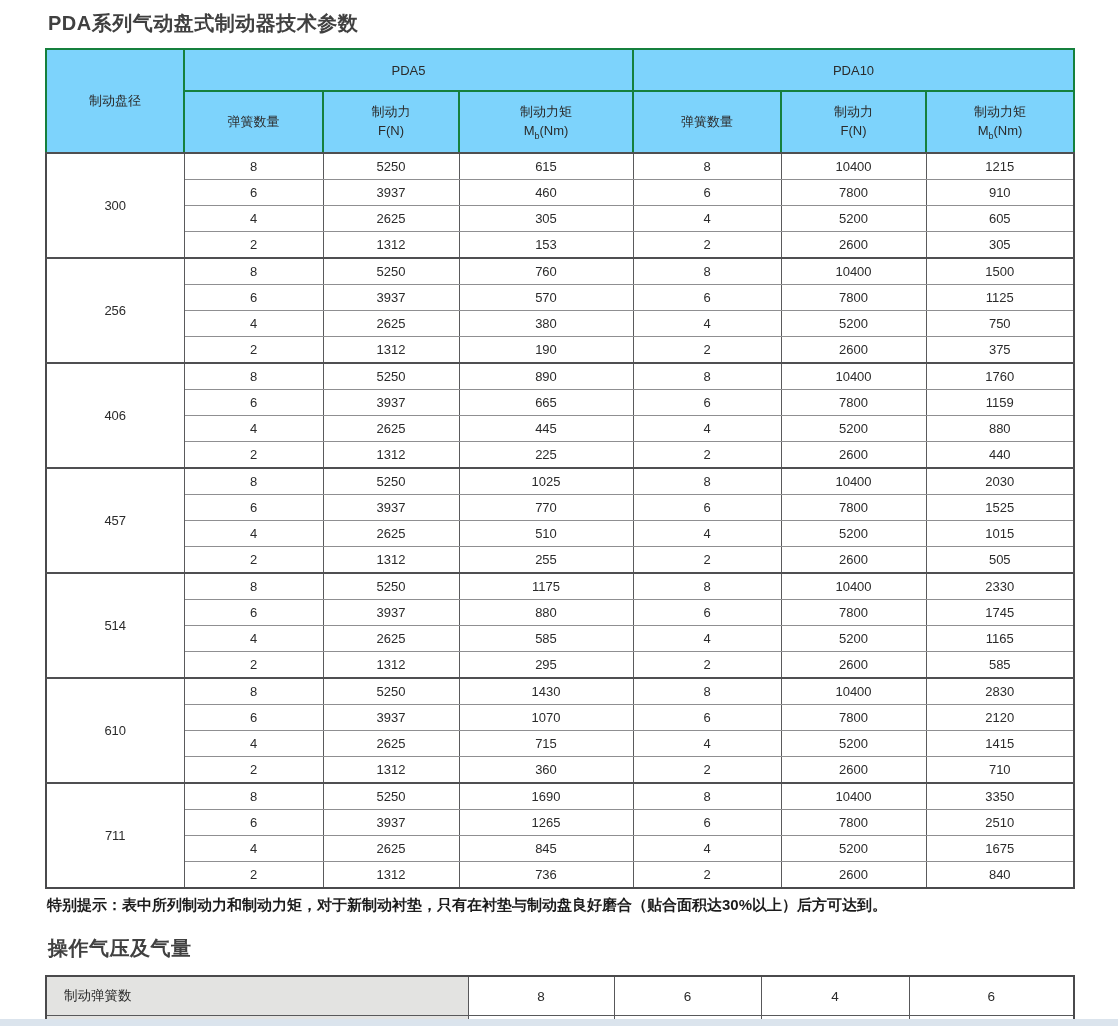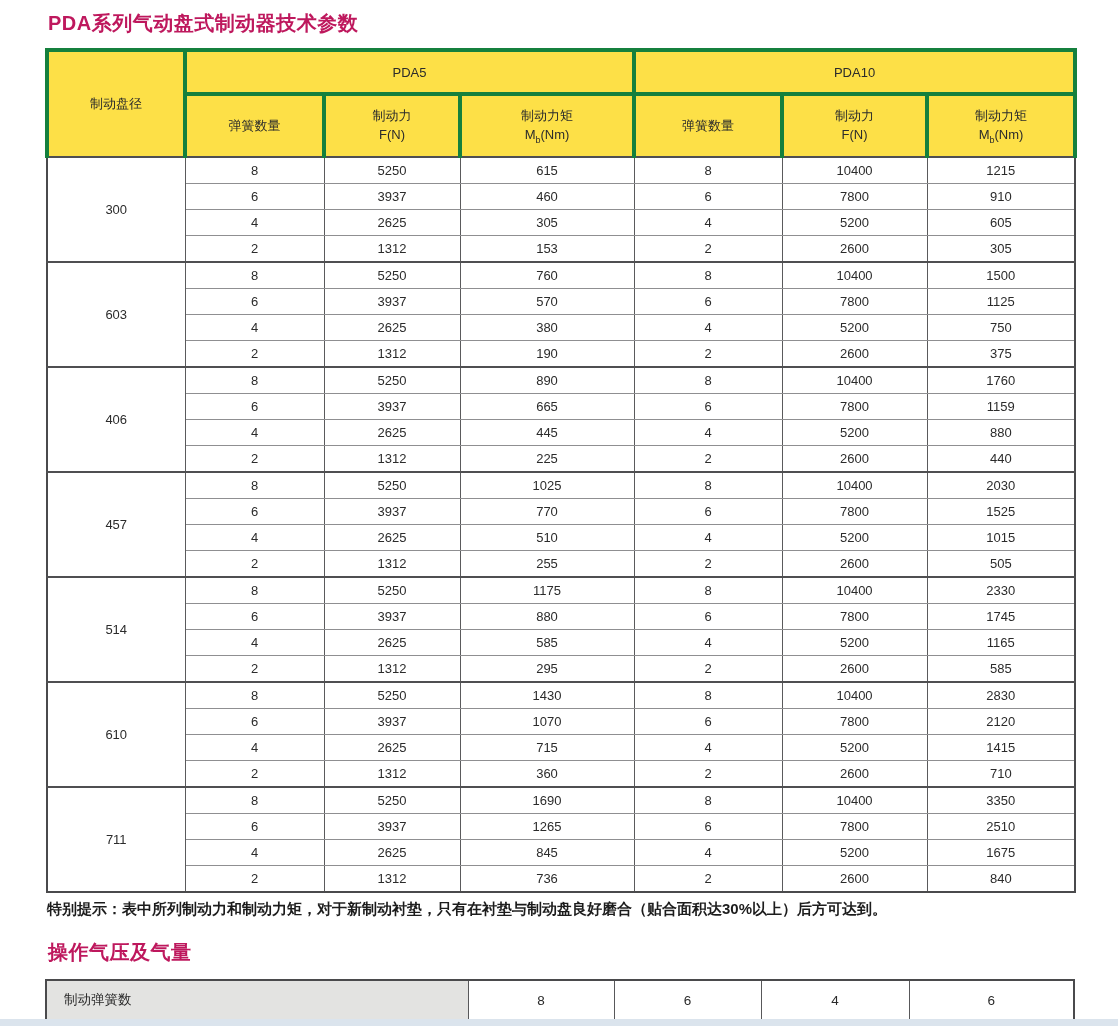--- a/index.html
+++ b/index.html
@@ -14,38 +14,38 @@
     overflow: hidden;
     font-family: "Liberation Sans", "DejaVu Sans", sans-serif;
     color: #2b2b2b;
   }
   .page {
     padding: 10px 0 0 45px;
   }
   .sec-title {
     font-size: 20px;
     font-weight: 700;
-    color: #be185d;
+    color: #404040;
     letter-spacing: 0.5px;
     margin: 0 0 11px 3px;
   }
   table {
     border-collapse: collapse;
     table-layout: fixed;
     width: 1028px;
   }
   table.main-table {
     border: 2px solid #4a4a4c;
   }
   table.main-table th {
-    background: #fde047;
+    background: #7dd3fc;
     font-weight: 400;
     font-size: 13px;
     text-align: center;
-    border: 4px solid #15803d;
+    border: 2px solid #15803d;
     color: #2b2b2b;
   }
   table.main-table thead tr.series-row th { height: 38px; }
   table.main-table thead tr.sub-row th { height: 58px; }
   table.main-table thead tr.sub-row th { border-bottom: 2px solid #4f4f51; }
   table.main-table th.disc-head { border-bottom: 2px solid #4f4f51; margin-left: 28px; }
   table.main-table td {
     height: 23px;
     font-size: 13px;
     text-align: center;
@@ -166,21 +166,21 @@
         </tr>
         <tr>
           <td>2</td>
           <td>1312</td>
           <td>153</td>
           <td>2</td>
           <td>2600</td>
           <td>305</td>
         </tr>
         <tr class="grp-first">
-          <td class="disc" rowspan="4">603</td>
+          <td class="disc" rowspan="4">256</td>
           <td>8</td>
           <td>5250</td>
           <td>760</td>
           <td>8</td>
           <td>10400</td>
           <td>1500</td>
         </tr>
         <tr>
           <td>6</td>
           <td>3937</td>

